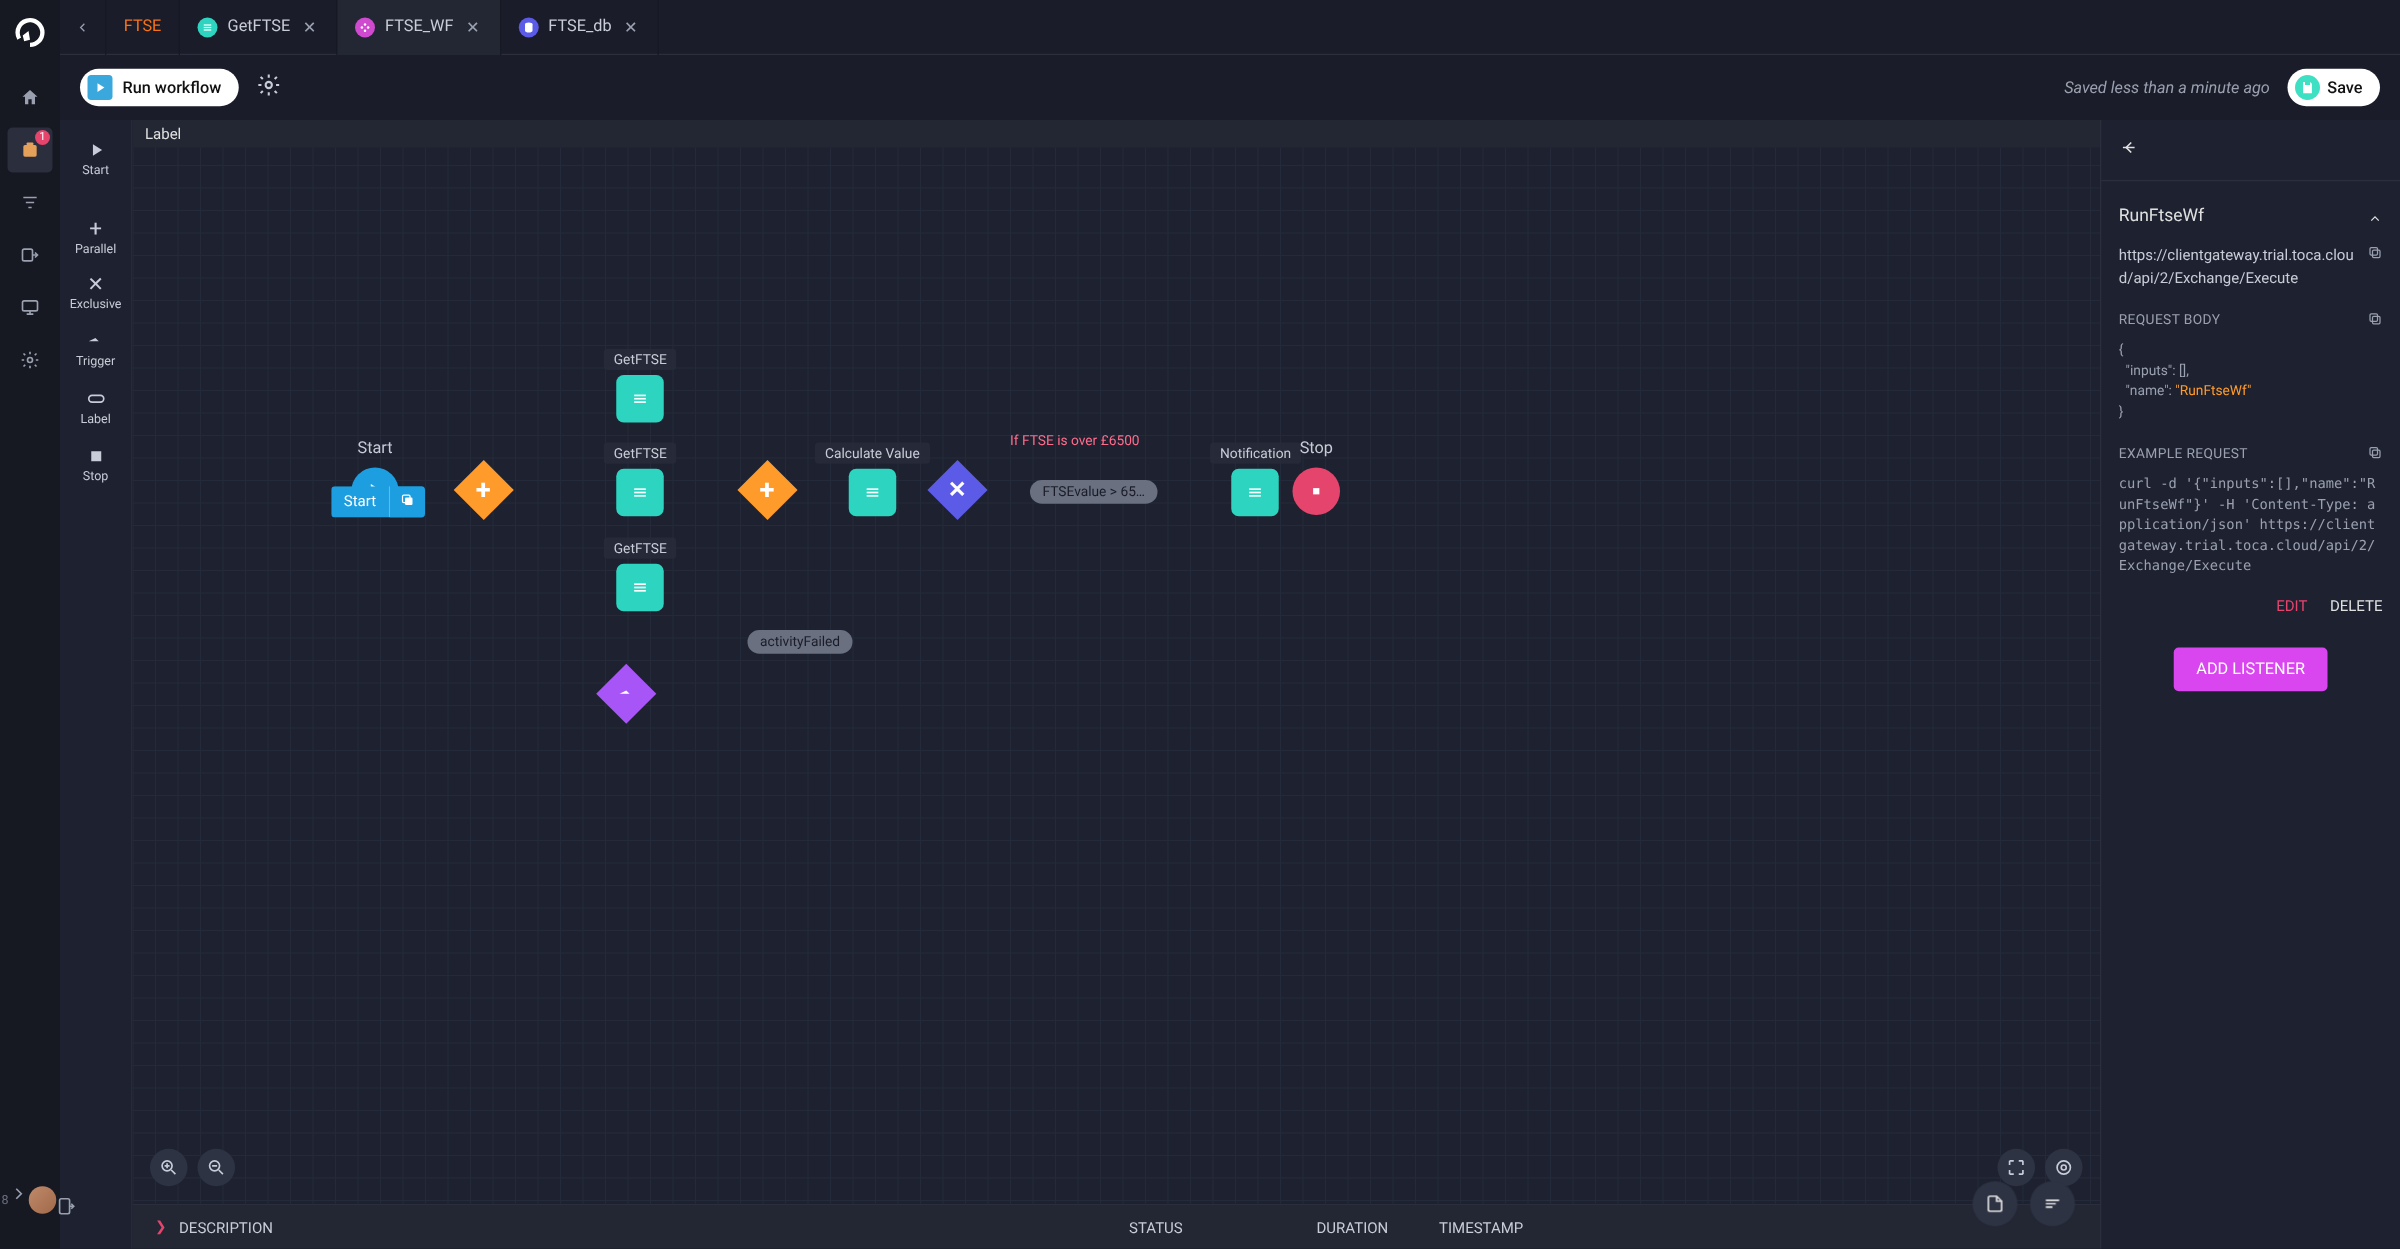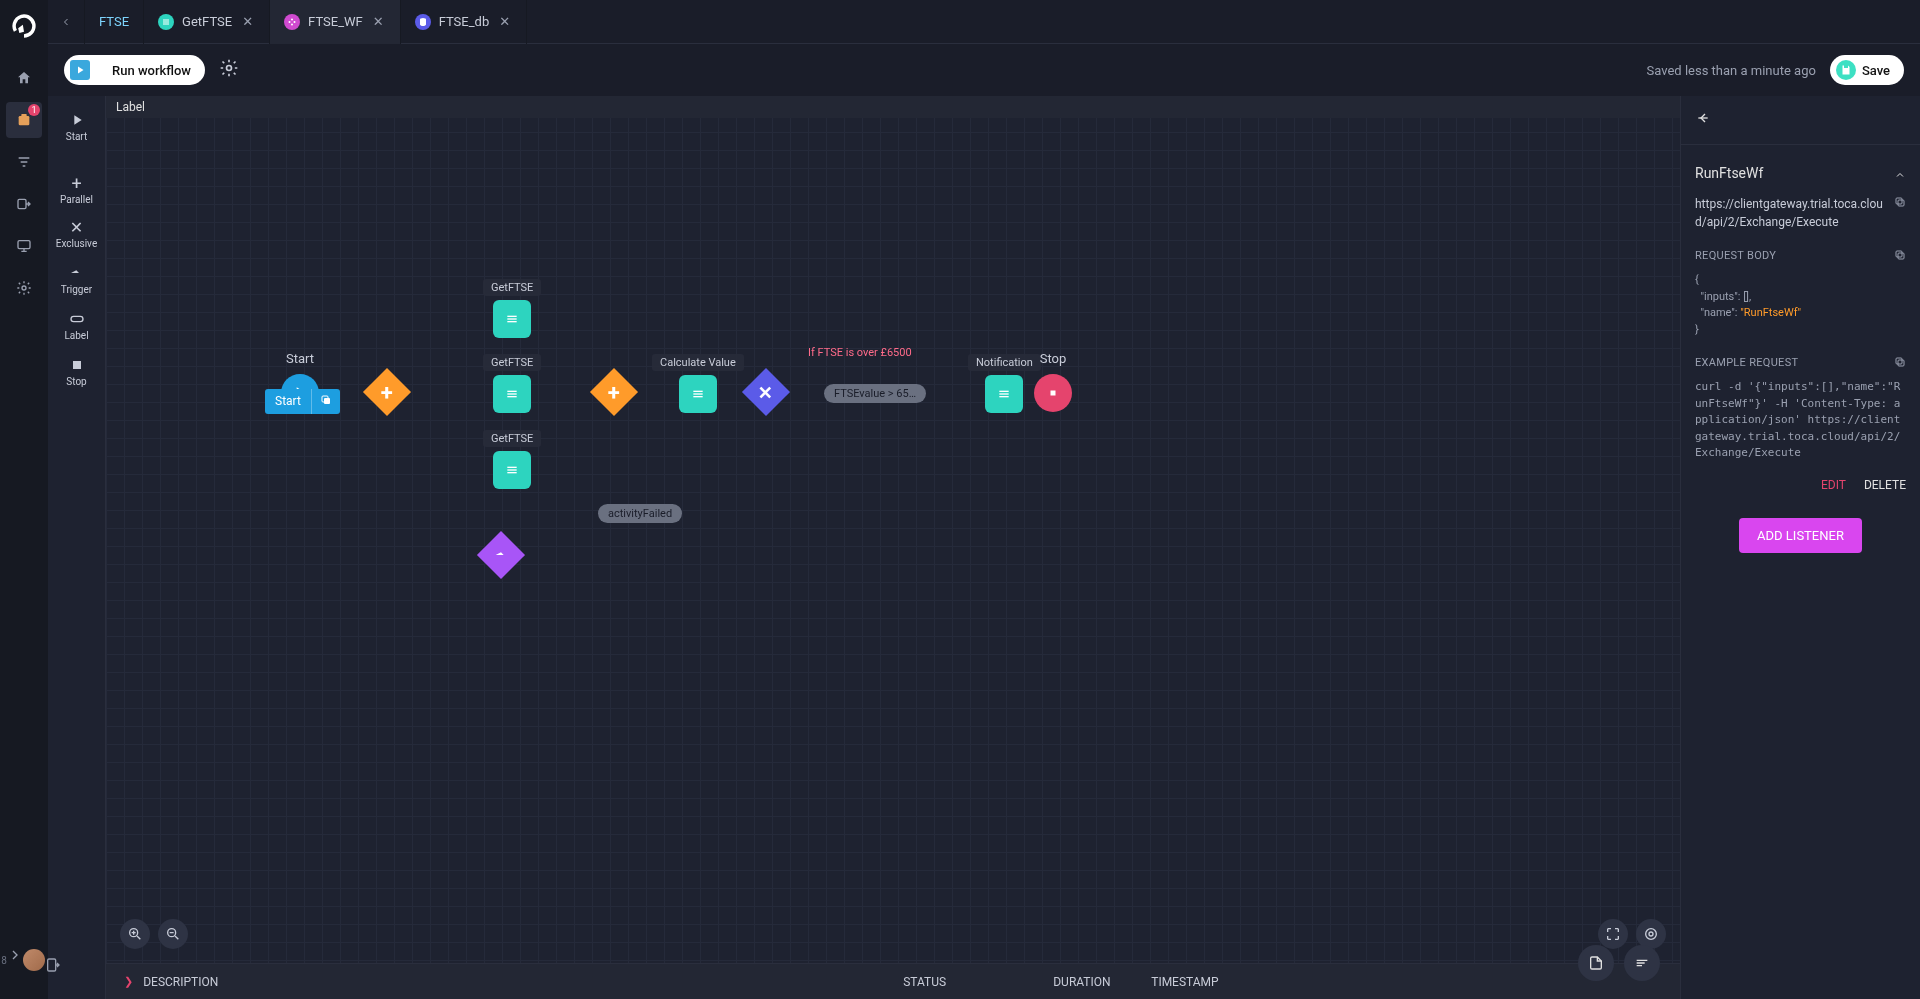--- a/index.html
+++ b/index.html
@@ -17,32 +17,32 @@
 .rail-chev { margin-bottom:20px; cursor:pointer; }
 .rail-avatar { width:22px; height:22px; border-radius:50%; background:linear-gradient(135deg,#c08a6a,#a06a4a); margin-bottom:14px; }
 
 
 .main { flex:1; display:flex; flex-direction:column; }
 
 
 .tabs { height:44px; background:#1a1d29; display:flex; align-items:center; padding:0; border-bottom:1px solid #2a2e3d; }
 .tab { height:44px; display:flex; align-items:center; padding:0 14px; gap:8px; font-size:13px; color:#c8ccd8; border-right:1px solid #161922; cursor:pointer; }
 .tab.back { padding:0 12px; }
-.tab.parent { color:#7dd3fc; }
+.tab.parent { color:#f97316; }
 .tab.active { background:#232734; }
 .tab-ico { width:16px; height:16px; display:flex; align-items:center; justify-content:center; border-radius:3px; }
 .tab-close { font-size:13px; color:#9aa0b0; padding:0 2px; }
 
 
 .toolbar { height:52px; display:flex; align-items:center; padding:0 16px; gap:14px; }
-.run-btn { background:#fff; color:#111; border-radius:18px; padding:5px 14px 5px 6px; display:flex; align-items:center; gap:22px; font-size:13px; font-weight:500; cursor:pointer; }
+.run-btn { background:#fff; color:#111; border-radius:18px; padding:5px 14px 5px 6px; display:flex; align-items:center; gap:8px; font-size:13px; font-weight:500; cursor:pointer; }
 .run-btn .run-ico { width:20px; height:20px; background:#3aa8dd; border-radius:3px; display:flex; align-items:center; justify-content:center; }
 .gear { cursor:pointer; }
 .toolbar-spacer { flex:1; }
-.saved-txt { color:#9aa0b0; font-size:13px; }
+.saved-txt { font-style:italic; color:#9aa0b0; font-size:13px; }
 .save-btn { background:#fff; color:#111; border-radius:18px; padding:5px 14px 5px 6px; display:flex; align-items:center; gap:6px; font-size:13px; font-weight:500; cursor:pointer; }
 .save-btn .save-ico { width:20px; height:20px; background:#3de0c3; border-radius:50%; display:flex; align-items:center; justify-content:center; }
 
 
 .work-row { flex:1; display:flex; min-height:0; }
 
 
 .palette { width:58px; background:#1e2230; display:flex; flex-direction:column; padding-top:8px; border-right:1px solid #2a2e3d; }
 .pal-item { display:flex; flex-direction:column; align-items:center; padding:8px 0; font-size:10px; color:#c8ccd8; cursor:grab; gap:3px; }
 

